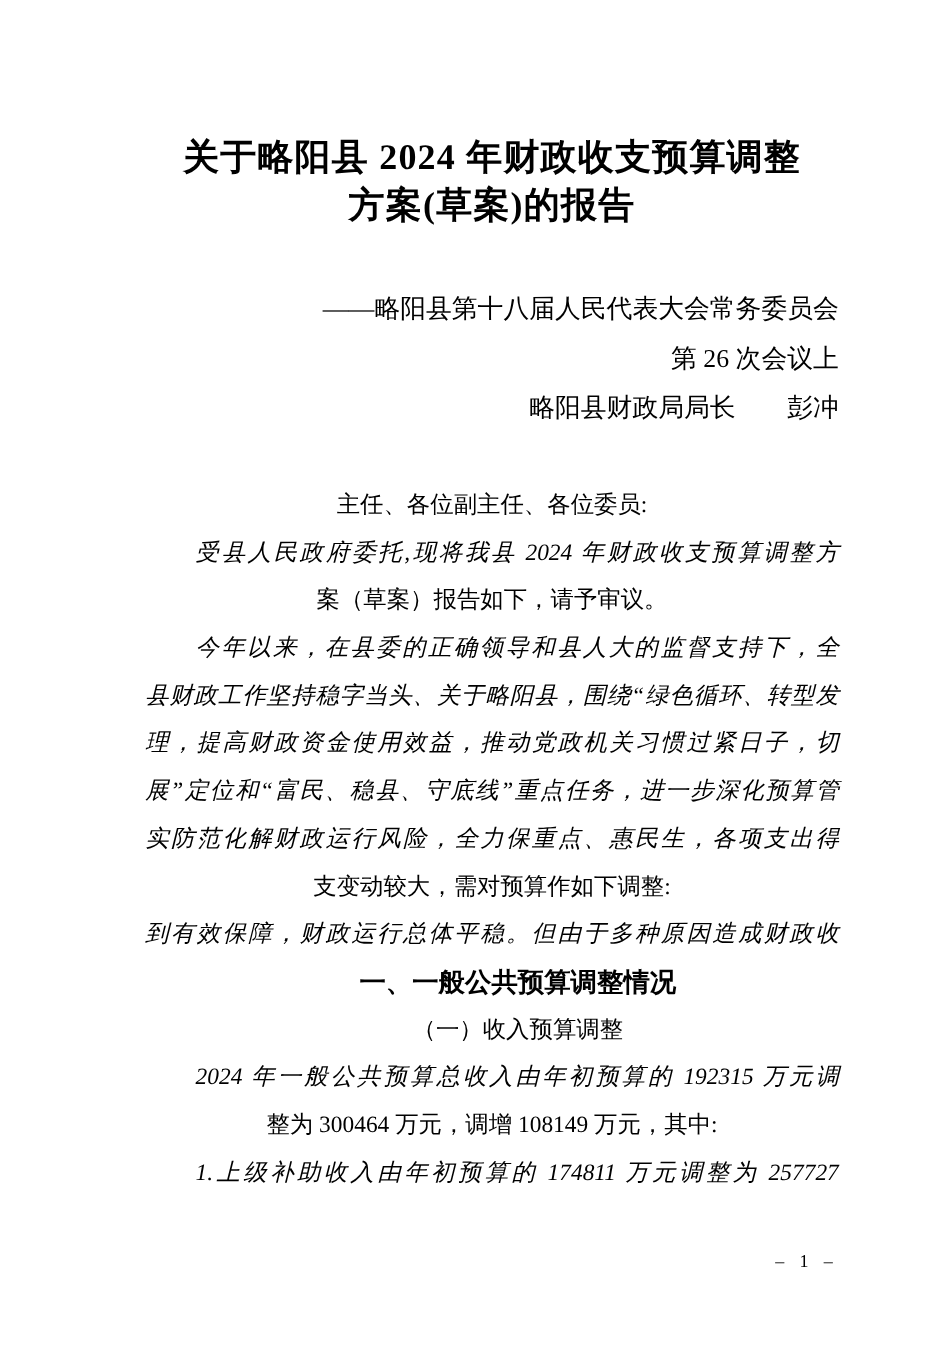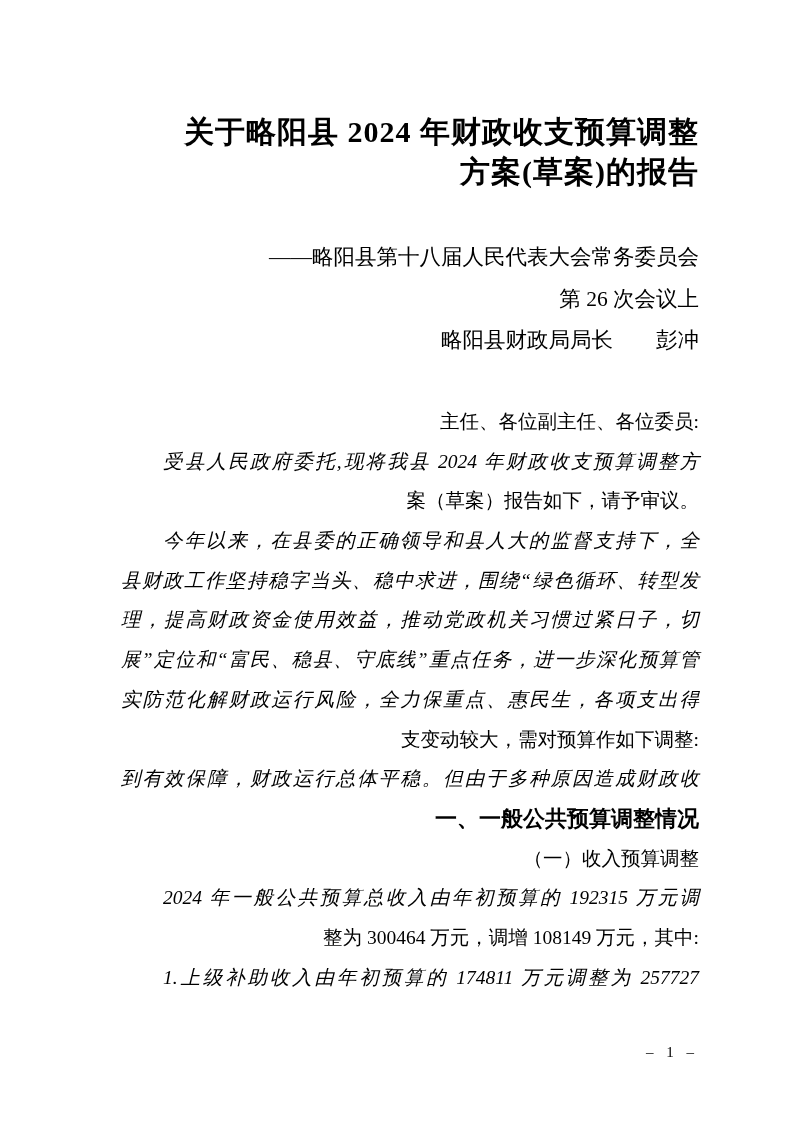--- a/index.html
+++ b/index.html
@@ -14,21 +14,21 @@
     background: #ffffff;
     color: #000000;
     font-family: "Liberation Serif", serif;
     overflow: hidden;
   }
   .doc-title {
     position: absolute;
     top: 112px;
     left: 121px;
     width: 578px;
-    text-align: right;
+    text-align: center;
     font-size: 30px;
     line-height: 40px;
     font-weight: 700;
     font-family: "Liberation Serif", serif;
     letter-spacing: 1px;
   }
   .byline {
     position: absolute;
     top: 237px;
     left: 121px;
@@ -41,21 +41,21 @@
   .bodytext {
     position: absolute;
     top: 402px;
     left: 121px;
     width: 578px;
     font-size: 19.5px;
     line-height: 39.7px;
   }
   .line {
     height: 39.7px;
-    text-align: right;
+    text-align: center;
   }
   .fill {
     text-align: justify;
     text-align-last: justify;
     font-style: italic;
   }
   .indent {
     text-indent: 42px;
   }
   .h1 {
@@ -93,21 +93,21 @@
     <div>略阳县财政局局长　　彭冲</div>
   </div>
 
   <div class="bodytext">
     <div class="line">主任、各位副主任、各位委员:</div>
 
     <div class="line indent fill">受县人民政府委托,现将我县 2024 年财政收支预算调整方</div>
     <div class="line">案（草案）报告如下，请予审议。</div>
 
     <div class="line indent fill">今年以来，在县委的正确领导和县人大的监督支持下，全</div>
-    <div class="line fill">县财政工作坚持稳字当头、稳中求进，围绕“绿色循环、转型发</div>
+    <div class="line fill">县财政工作坚持稳字当头、关于略阳县，围绕“绿色循环、转型发</div>
     <div class="line fill">理，提高财政资金使用效益，推动党政机关习惯过紧日子，切</div>
     <div class="line fill">展”定位和“富民、稳县、守底线”重点任务，进一步深化预算管</div>
     <div class="line fill">实防范化解财政运行风险，全力保重点、惠民生，各项支出得</div>
     <div class="line">支变动较大，需对预算作如下调整:</div>
     <div class="line fill">到有效保障，财政运行总体平稳。但由于多种原因造成财政收</div>
 
     <div class="line h1">一、一般公共预算调整情况</div>
     <div class="line h2">（一）收入预算调整</div>
 
     <div class="line indent fill">2024 年一般公共预算总收入由年初预算的 192315 万元调</div>

